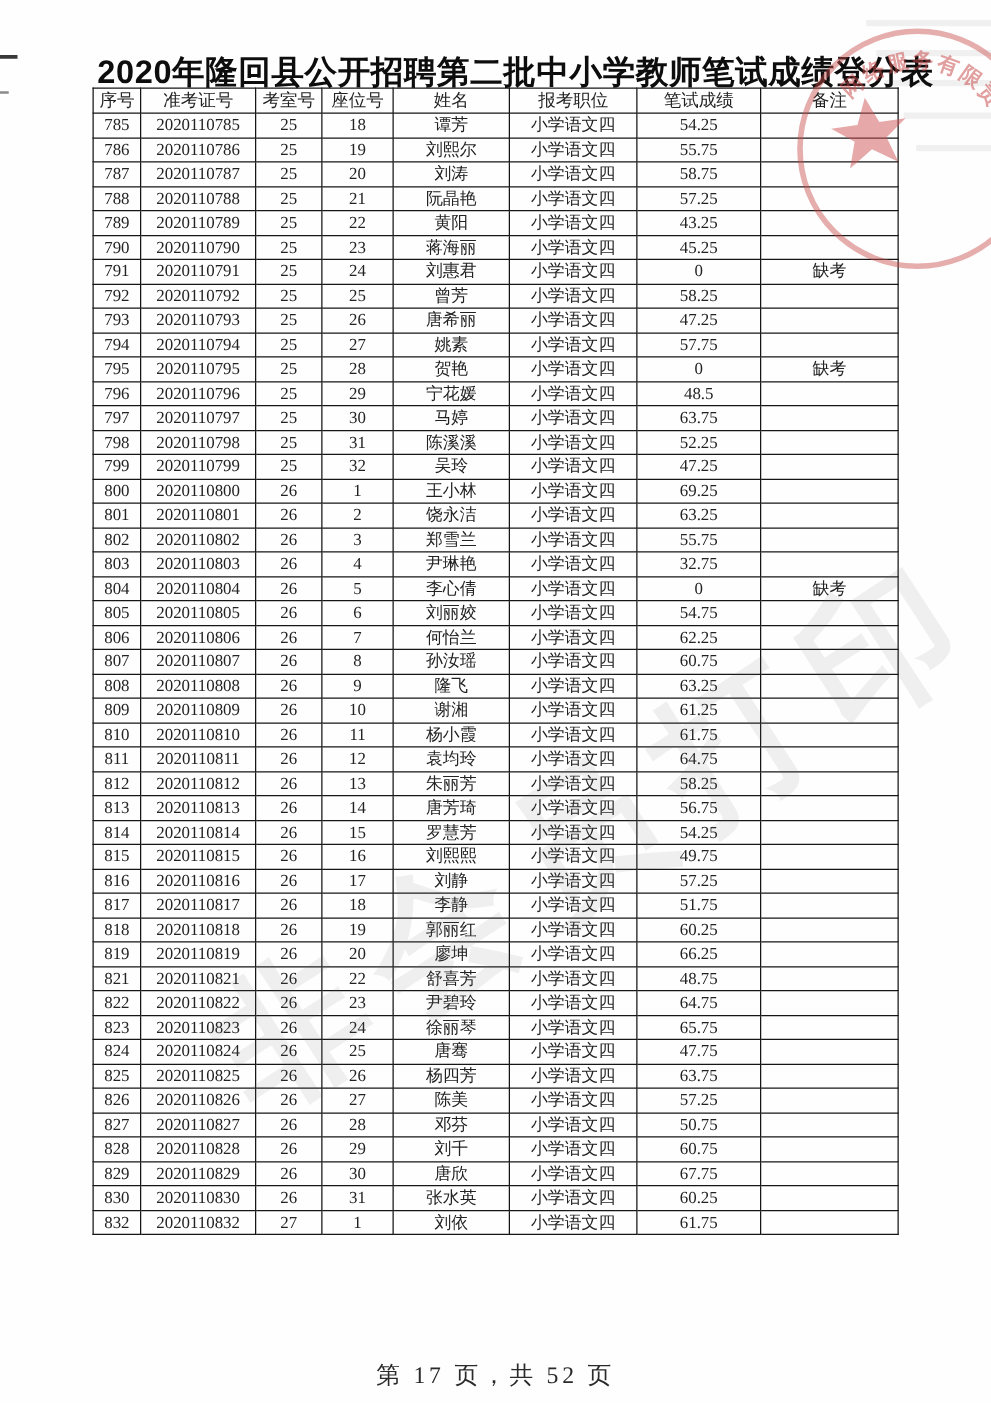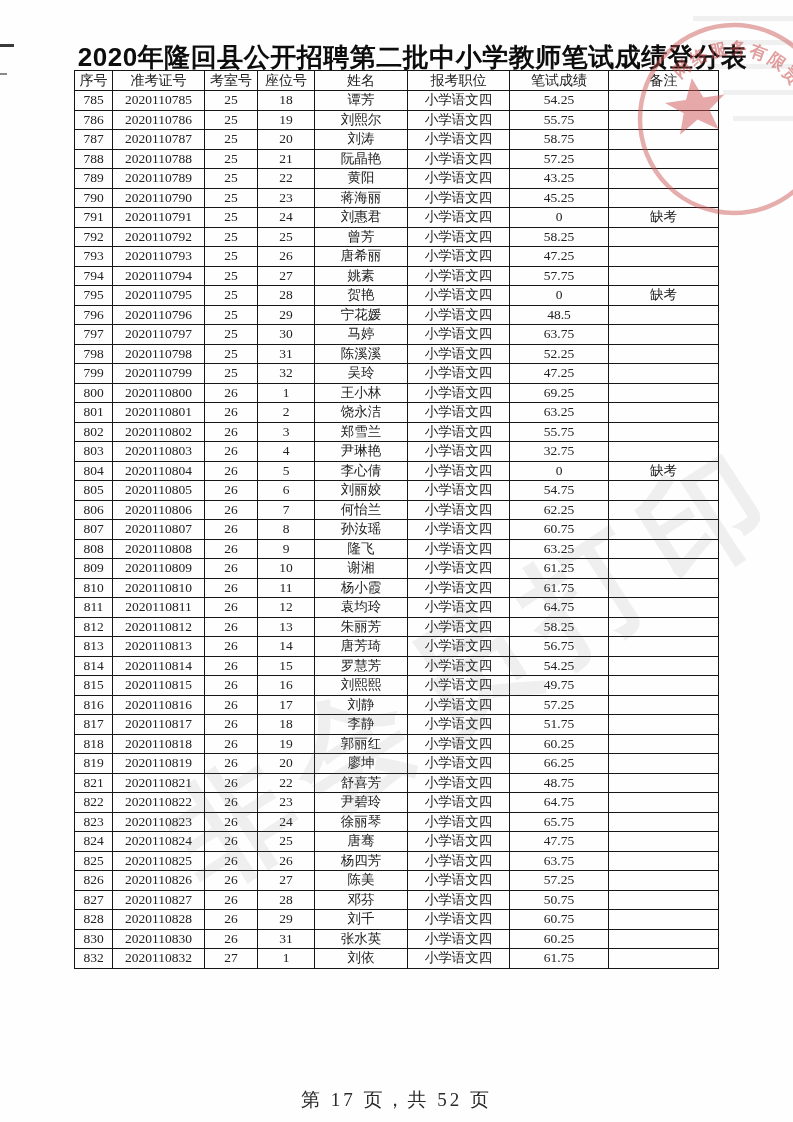--- a/index.html
+++ b/index.html
@@ -508,20 +508,30 @@
         <td>828</td>
         <td>2020110828</td>
         <td>26</td>
         <td>29</td>
         <td>刘千</td>
         <td>小学语文四</td>
         <td>60.75</td>
         <td></td>
       </tr>
       <tr>
+        <td>829</td>
+        <td>2020110829</td>
+        <td>26</td>
+        <td>30</td>
+        <td>唐欣</td>
+        <td>小学语文四</td>
+        <td>67.75</td>
+        <td></td>
+      </tr>
+      <tr>
         <td>830</td>
         <td>2020110830</td>
         <td>26</td>
         <td>31</td>
         <td>张水英</td>
         <td>小学语文四</td>
         <td>60.25</td>
         <td></td>
       </tr>
       <tr>

